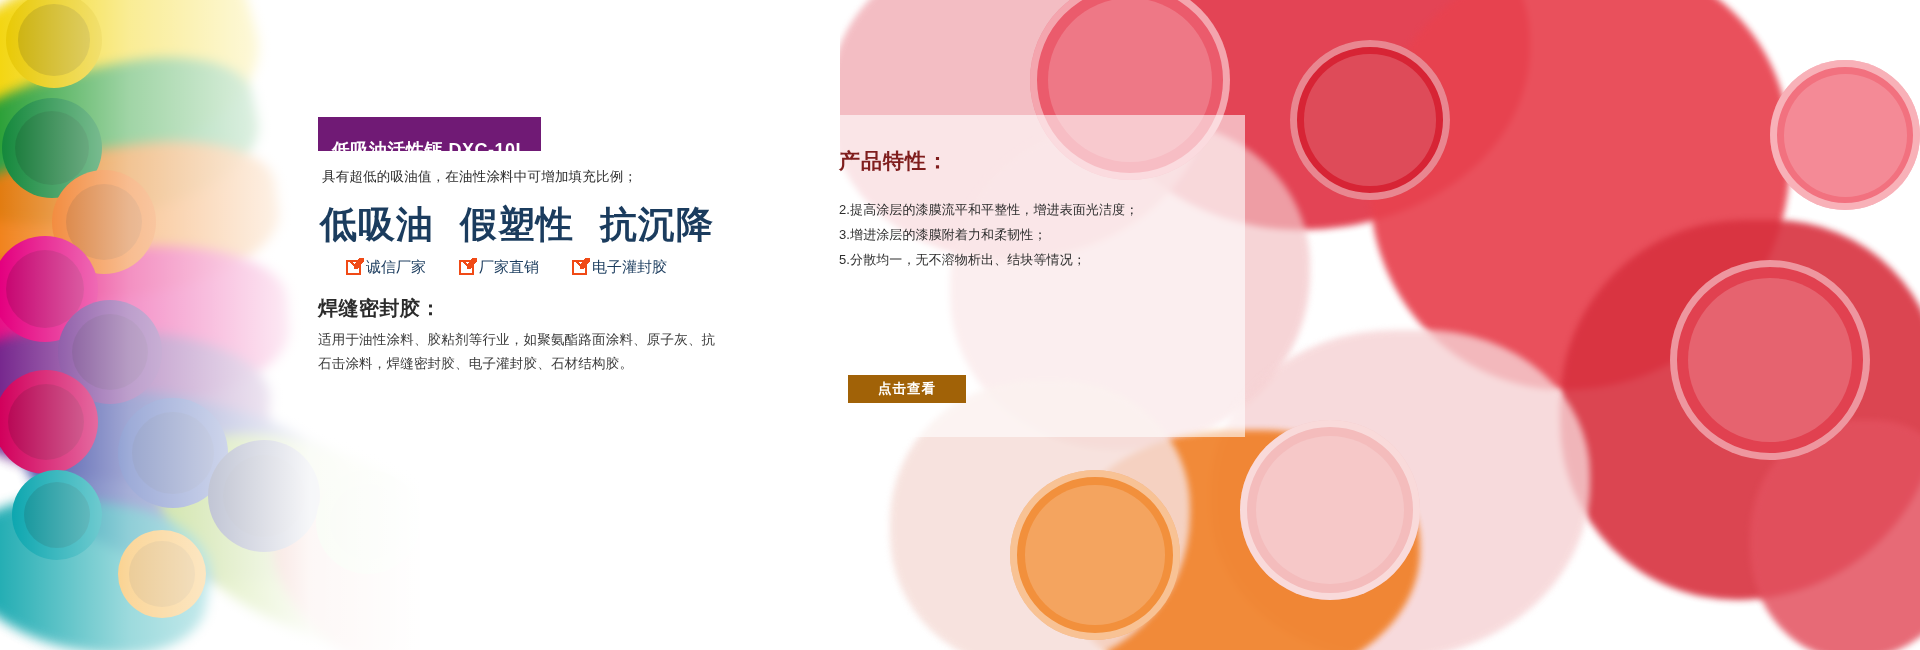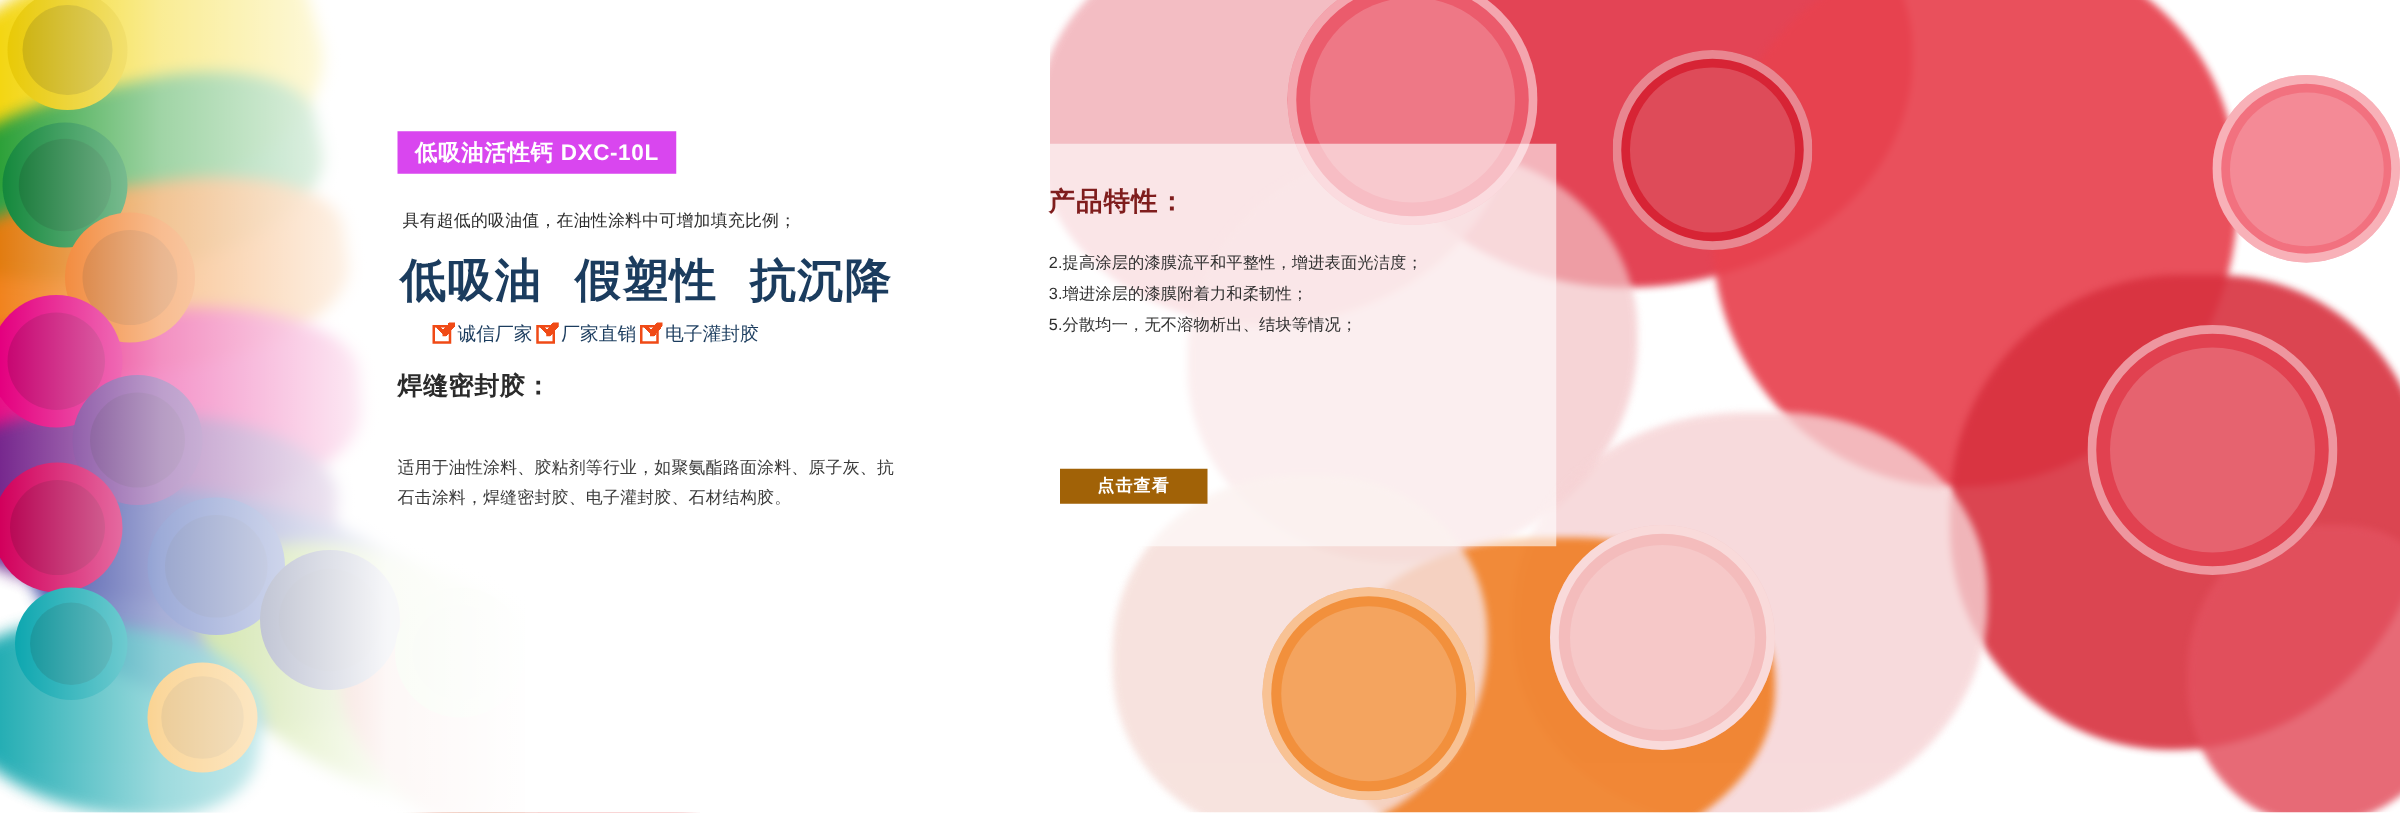--- a/index.html
+++ b/index.html
@@ -82,24 +82,24 @@
 
   
   .copy {
     position:absolute;
     left:318px; top:0;
     width:440px; height:650px;
     z-index:5;
   }
   .title-chip {
     position:absolute;
-    left:0; top:105px;
+    left:0; top:117px;
     height:34px;
-    padding:0 14px;
-    background:#d946ef;
+    padding:16px 14px;
+    background:#701a75;
     color:#ffffff;
     font-size:18px;
     font-weight:bold;
     line-height:34px;
     letter-spacing:.5px;
     white-space:nowrap;
   }
   .subline {
     position:absolute;
     left:4px; top:168px;
@@ -120,21 +120,21 @@
     font-family:"Liberation Serif","DejaVu Serif",serif;
   }
   .headline span { margin-right:26px; }
   .headline span:last-child { margin-right:13px; }
 
   .checks {
     position:absolute;
     left:28px; top:258px;
     display:flex;
     align-items:center;
-    gap:3px;
+    gap:33px;
     white-space:nowrap;
   }
   .check-item {
     display:flex;
     align-items:center;
     gap:5px;
   }
   .check-box {
     position:relative;
     width:15px; height:15px;
@@ -166,21 +166,20 @@
     letter-spacing:.5px;
   }
   .field-body {
     position:absolute;
     left:0; top:328px;
     width:400px;
     font-size:13.5px;
     line-height:24px;
     color:#3a3a3a;
     letter-spacing:.2px;
-    margin-top:34px;
   }
 
   
   .panel {
     position:absolute;
     left:803px; top:115px;
     width:442px; height:322px;
     background:rgba(255,255,255,.60);
     z-index:5;
   }

